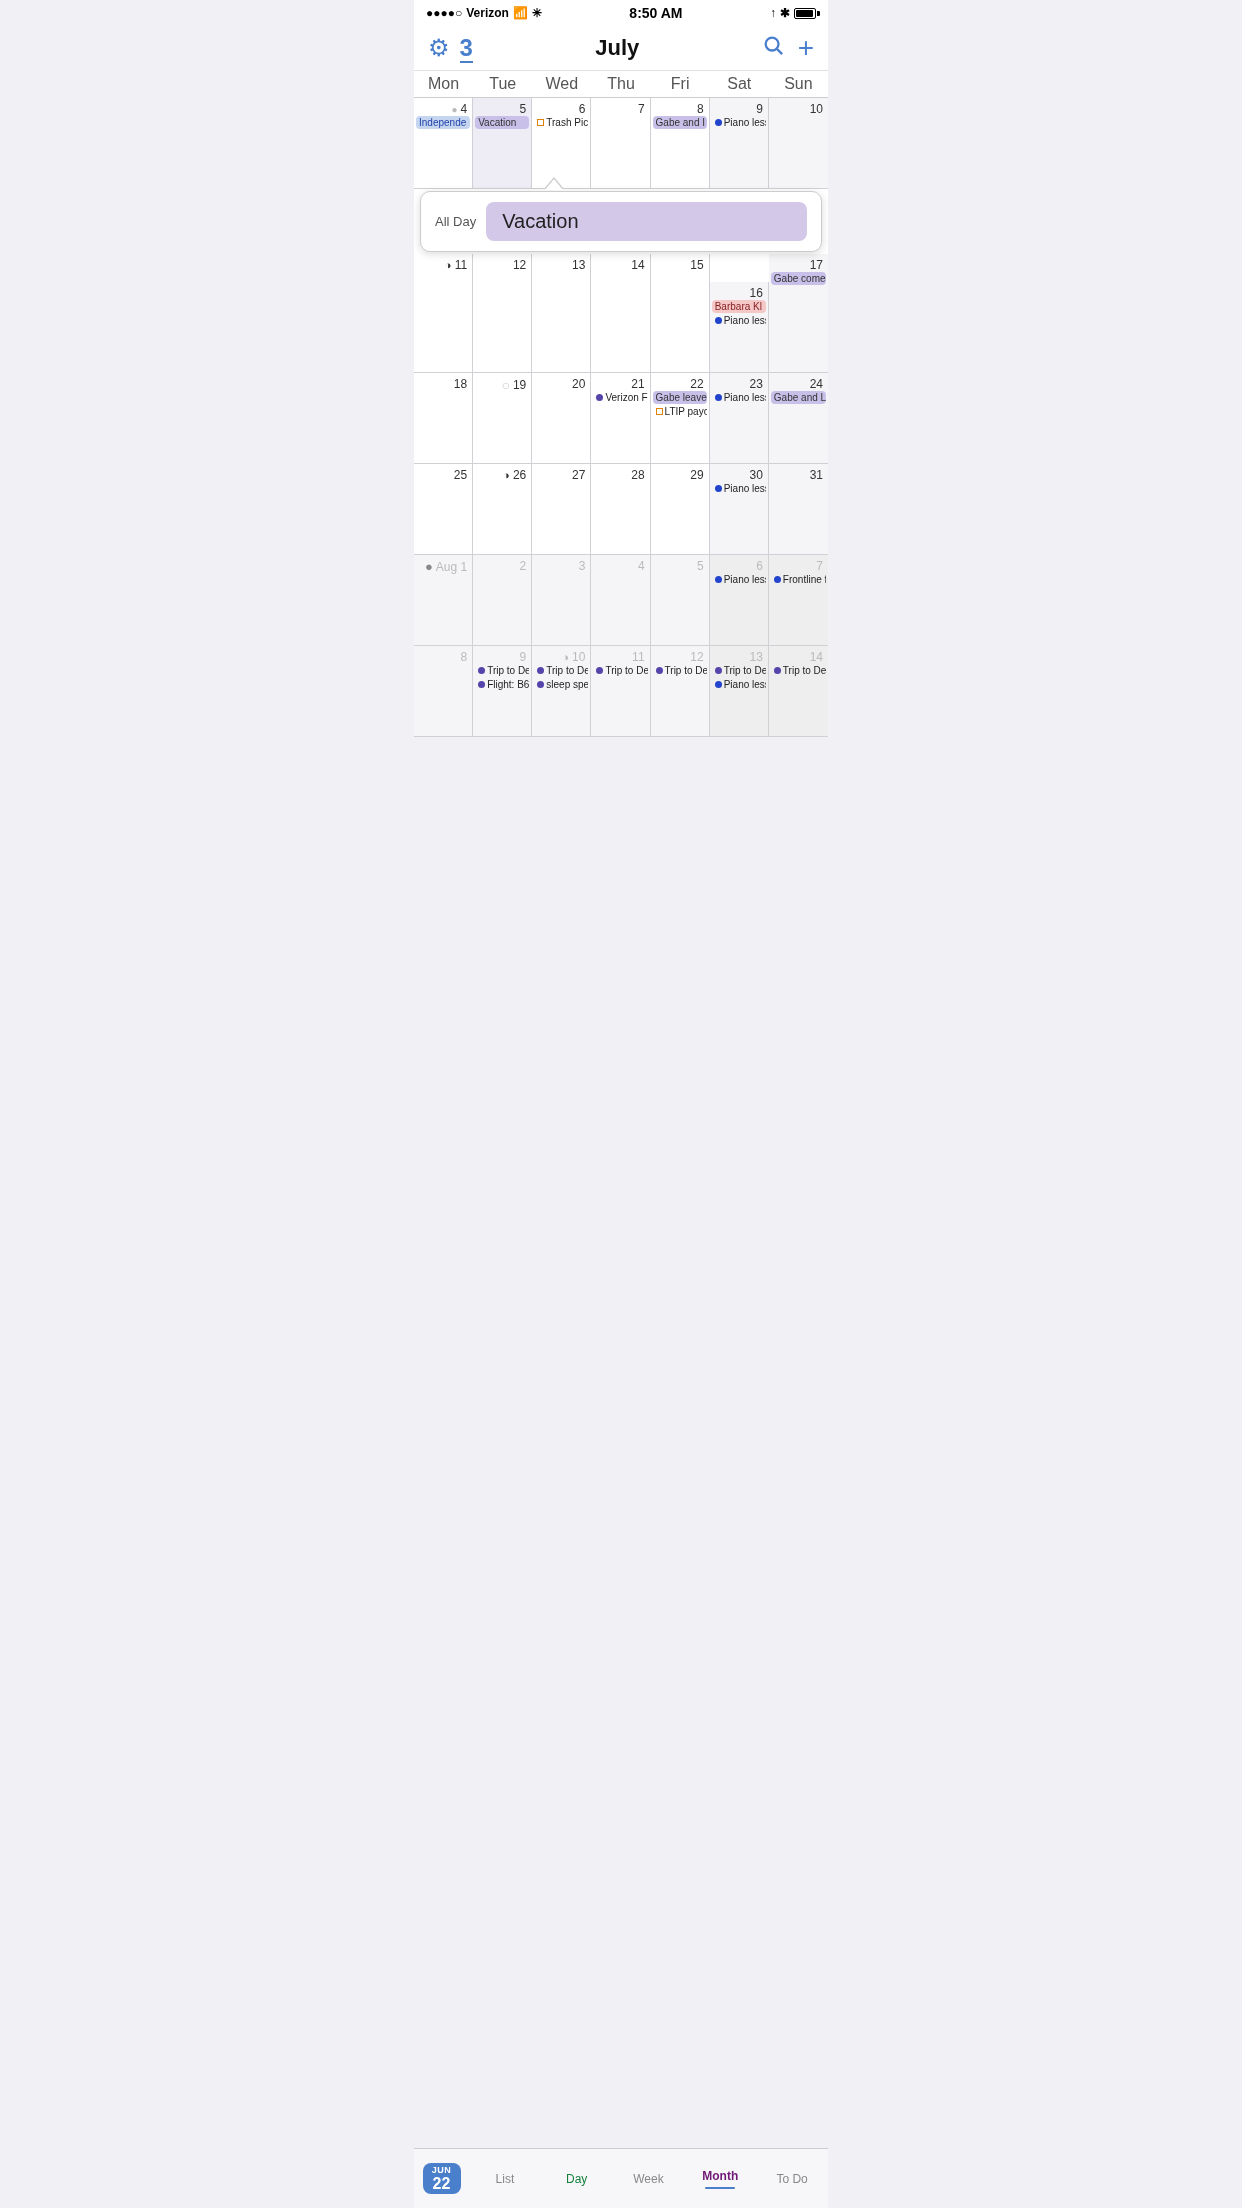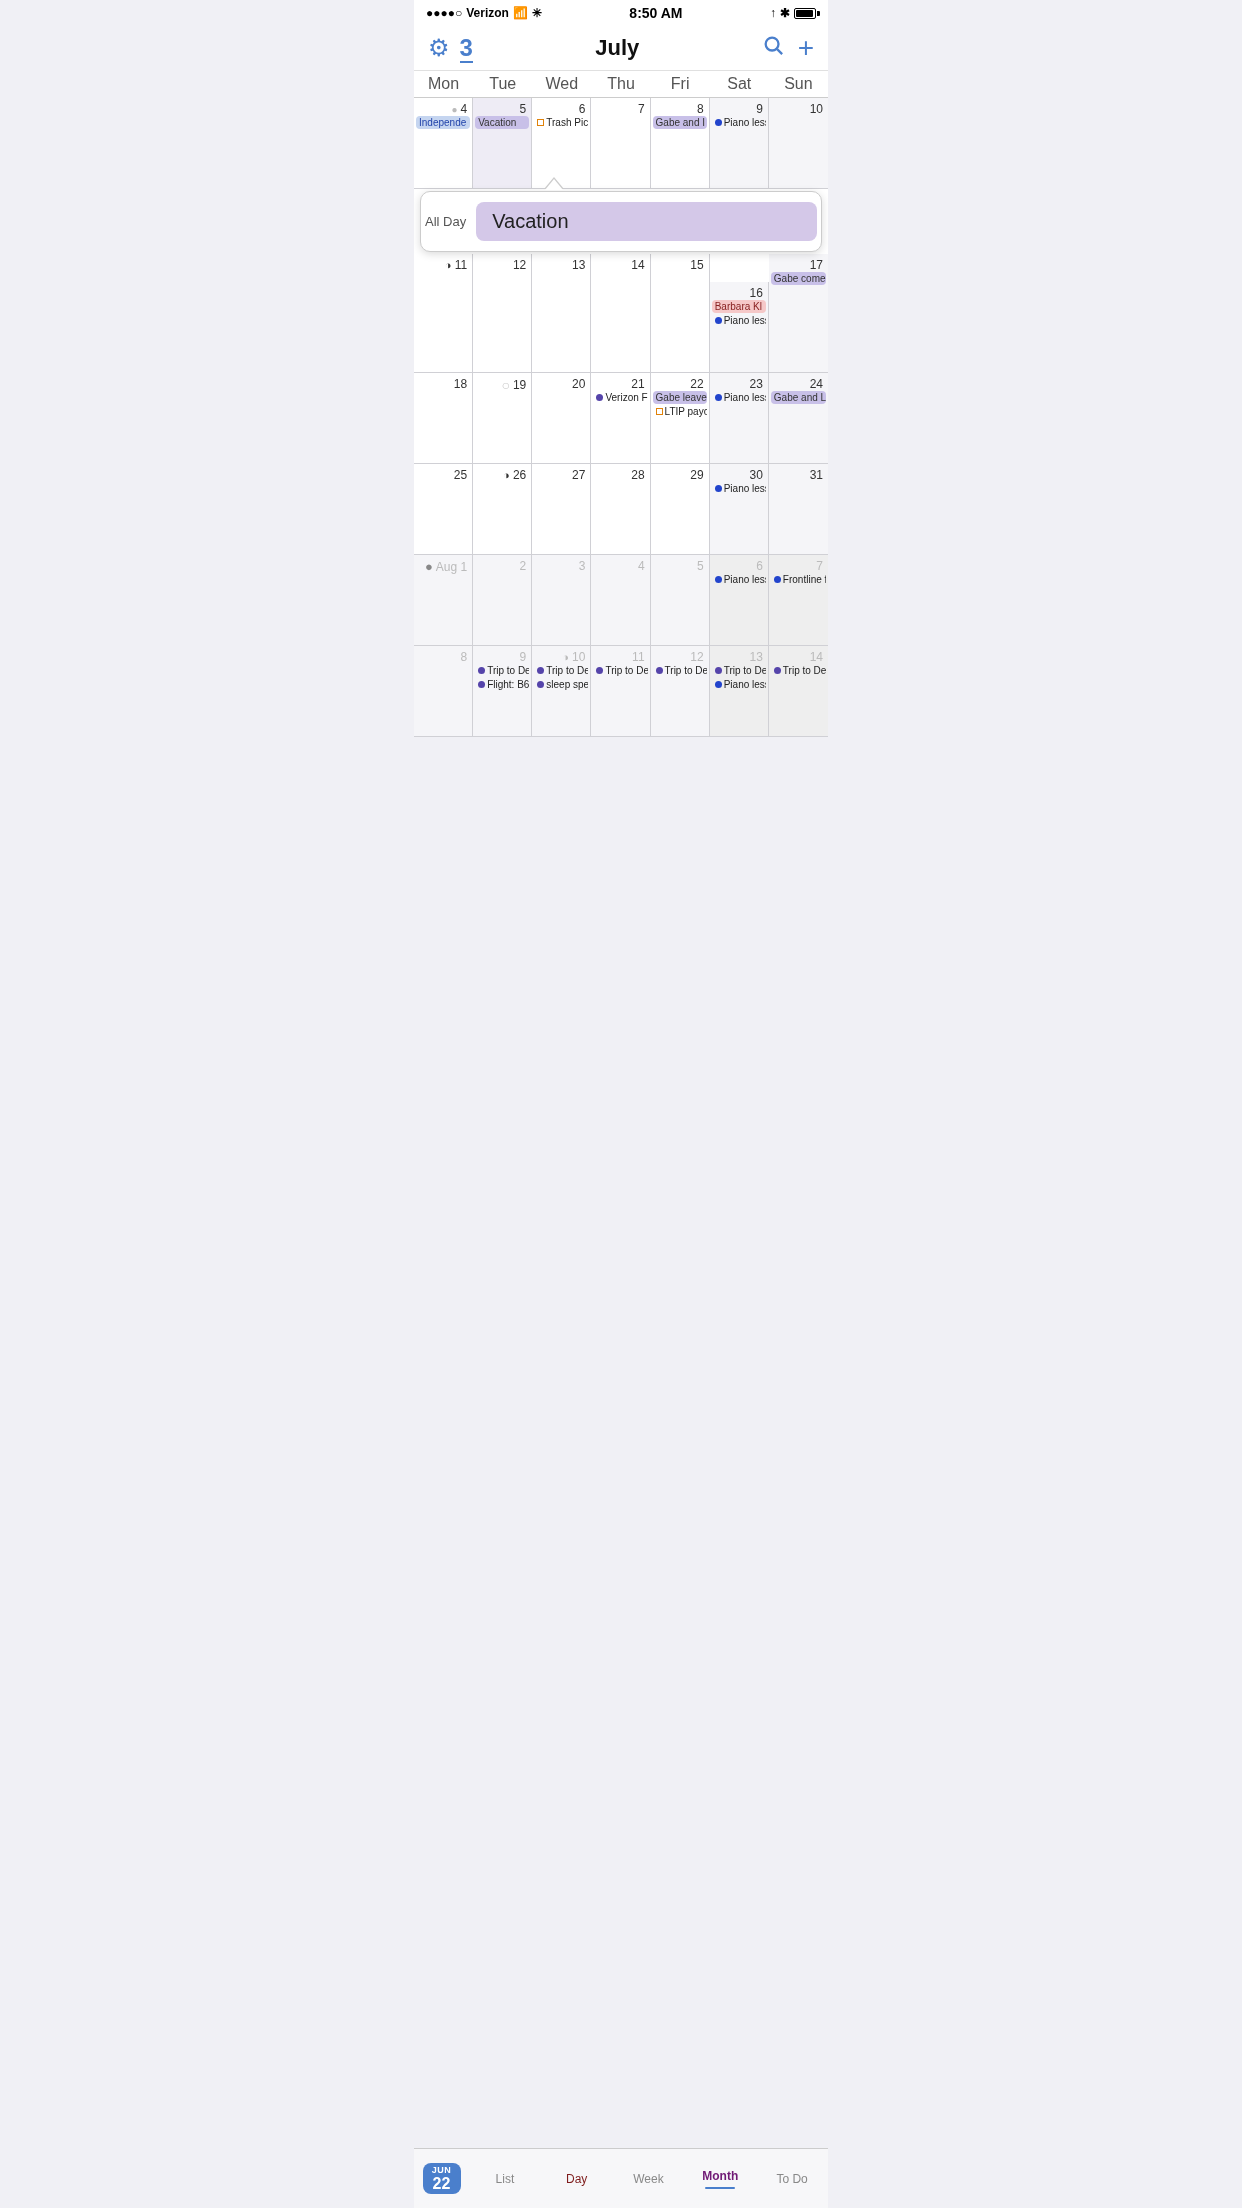--- a/index.html
+++ b/index.html
@@ -98,21 +98,21 @@
     
     .popup-row {
       position: relative;
       background: white;
       z-index: 10;
     }
     .popup-container {
       background: white;
       border: 1px solid #ccc;
       border-radius: 10px;
-      padding: 10px 4px;
+      padding: 10px 14px;
       display: flex;
       align-items: center;
       gap: 10px;
       box-shadow: 0 2px 8px rgba(0,0,0,0.15);
       margin: 2px 6px;
     }
     .popup-allday {
       font-size: 13px;
       color: #555;
       font-weight: 400;
@@ -520,21 +520,21 @@
       <div class="today-month">JUN</div>
       <div class="today-day">22</div>
     </div>
   </div>
 
   <div class="tab-item">
     <span style="font-size:12px;color:#888;">List</span>
   </div>
 
   <div class="tab-item">
-    <span style="font-size:12px;color:#7f1d1d;">Day</span>
+    <span style="font-size:12px;color:#15803d;">Day</span>
   </div>
 
   <div class="tab-item">
     <span style="font-size:12px;color:#888;">Week</span>
   </div>
 
   <div class="tab-item active">
     <span style="font-size:12px;color:#701a75;font-weight:600;">Month</span>
     <div class="active-underline"></div>
   </div>

